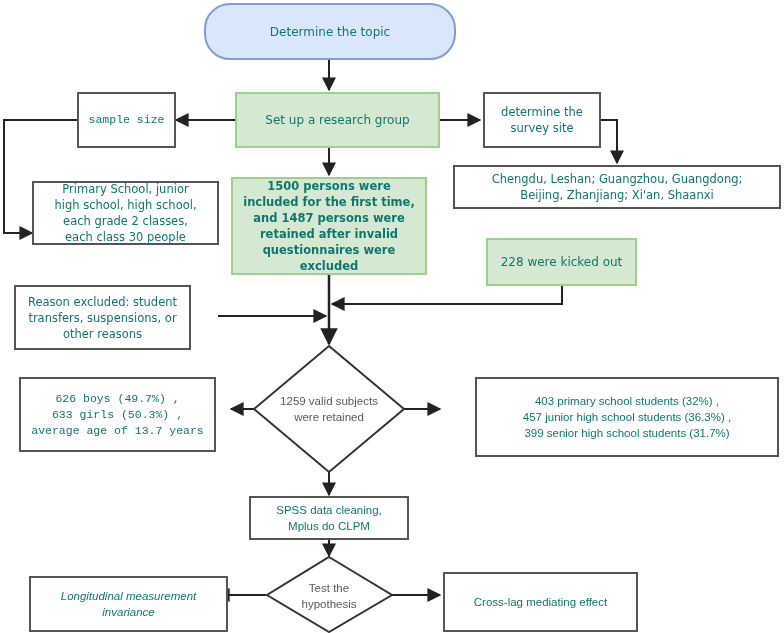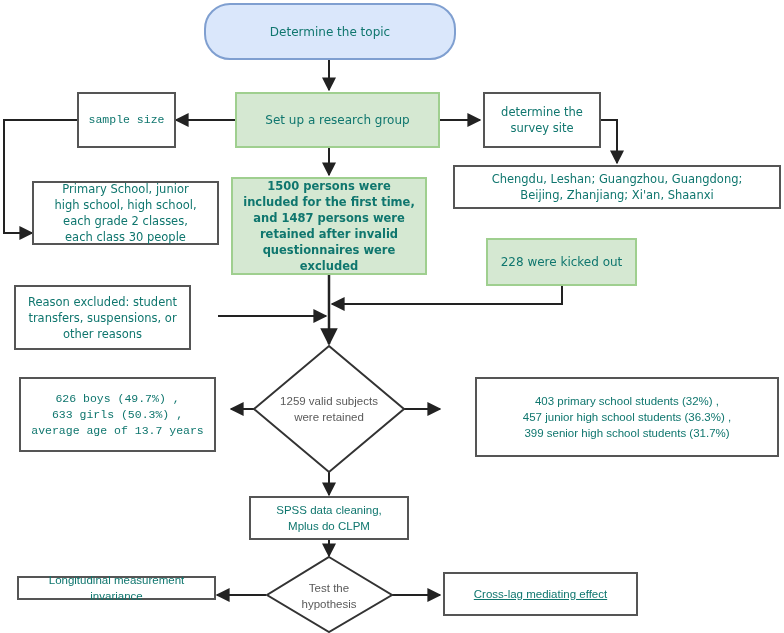--- a/index.html
+++ b/index.html
@@ -102,16 +102,16 @@
 <div class="node rect narrow" style="left:443px;top:377px;width:304px;height:80px;margin-left:32px;">403 primary school students (32%) ,
 457 junior high school students (36.3%) ,
 399 senior high school students (31.7%)</div>
 
 <div class="node rect narrow" style="left:249px;top:496px;width:160px;height:44px;">SPSS data cleaning,
 Mplus do CLPM</div>
 
 <div class="dlabel narrow" style="left:279px;top:578px;width:100px;height:36px;">Test the
 hypothesis</div>
 
-<div class="node rect narrow" style="left:17px;top:576px;width:199px;height:24px;">Longitudinal measurement
+<div class="node rect narrow" style="left:29px;top:576px;width:199px;height:56px;font-style:italic;">Longitudinal measurement
 invariance</div>
 
-<div class="node rect narrow" style="left:443px;top:572px;width:195px;height:44px;text-decoration:underline;">Cross-lag mediating effect</div>
+<div class="node rect narrow" style="left:443px;top:572px;width:195px;height:60px;">Cross-lag mediating effect</div>
 
 </body></html>

